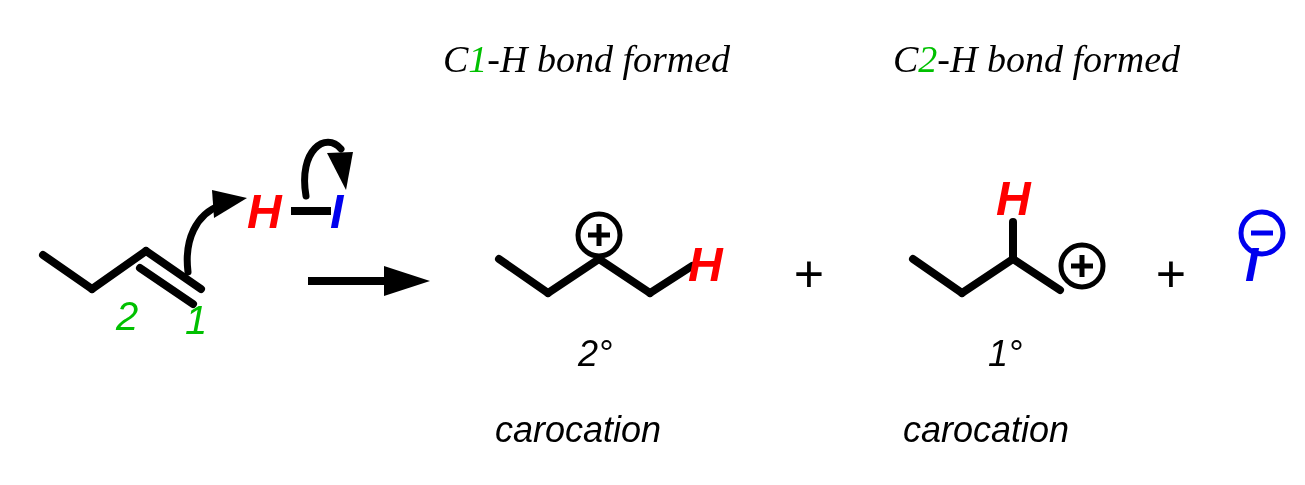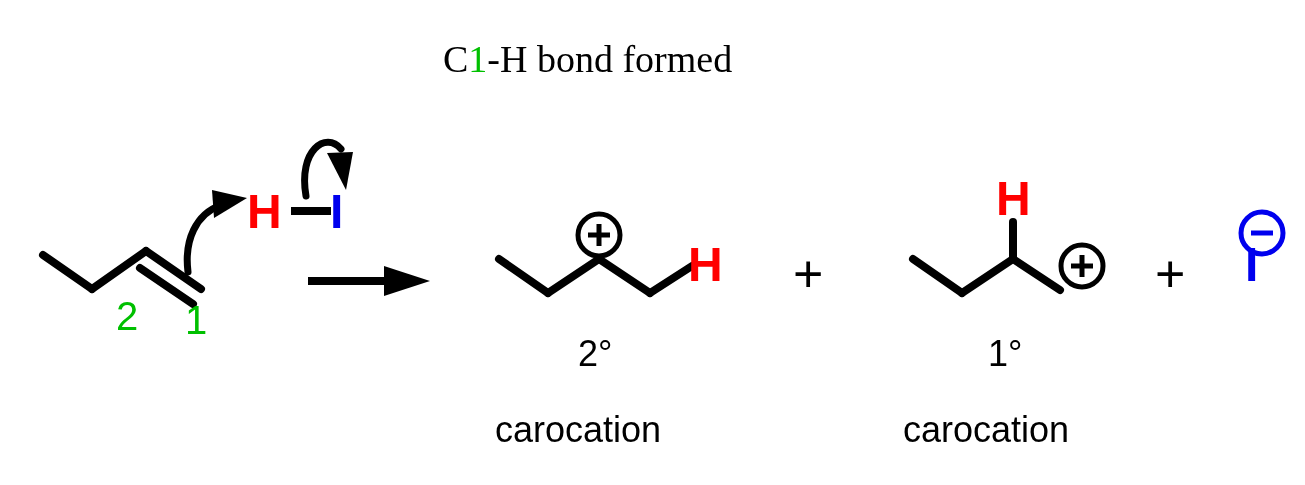--- a/index.html
+++ b/index.html
@@ -9,20 +9,21 @@
   }
   body {
     font-family: "Liberation Sans", sans-serif;
   }
   #scene {
     position: relative;
     width: 1305px;
     height: 485px;
     background: #ffffff;
     overflow: hidden;
+    font-style: italic;
   }
   .heading {
     position: absolute;
     font-family: "Liberation Serif", serif;
     font-size: 38px;
     color: #000000;
     white-space: nowrap;
     line-height: 1;
   }
   .heading .num-green {
@@ -80,20 +81,21 @@
     pointer-events: none;
   }
 </style>
 </head>
 <body>
 
 <div id="scene">
 
   <div class="heading" id="heading-c1"><span>C</span><span class="num-green">1</span><span>-H bond formed</span></div>
 
+  <div class="heading" id="heading-c2"><span>C</span><span class="num-green">2</span><span>-H bond formed</span></div>
 
   <svg class="layer" viewBox="0 0 1305 485">
 
     <g>
 
       <path d="M 43 255 L 92 289" stroke="#000000" stroke-width="8" stroke-linecap="round" fill="none"></path>
       <path d="M 92 289 L 146 251" stroke="#000000" stroke-width="8" stroke-linecap="round" fill="none"></path>
 
       <path d="M 146 251 L 201 289" stroke="#000000" stroke-width="8" stroke-linecap="round" fill="none"></path>
       <path d="M 140 268 L 193 304" stroke="#000000" stroke-width="8" stroke-linecap="round" fill="none"></path>

